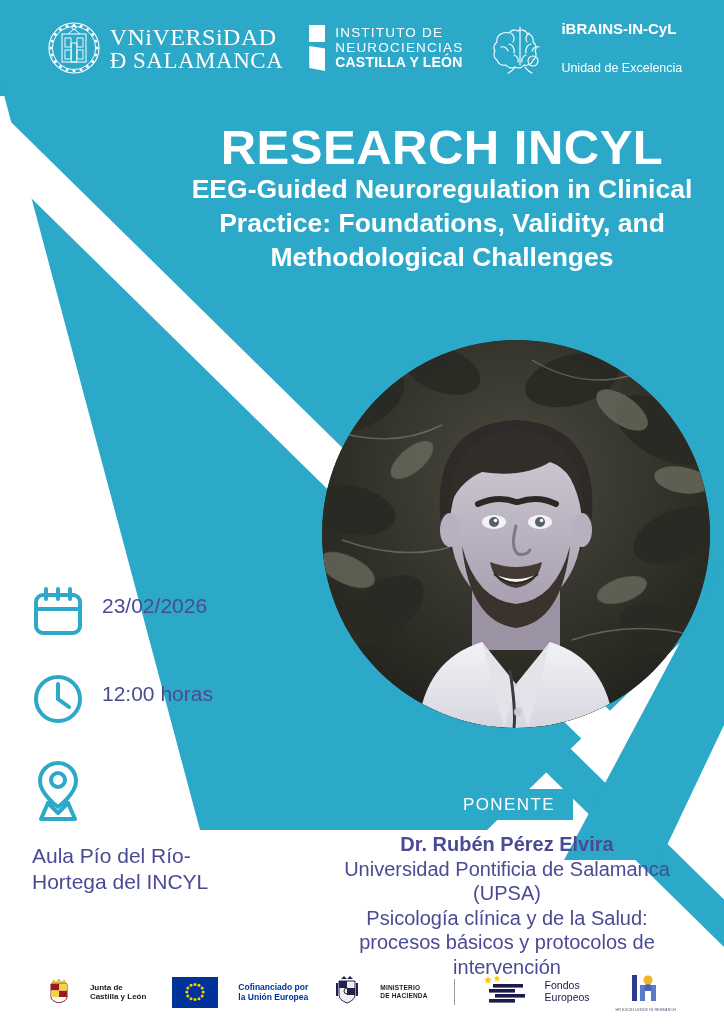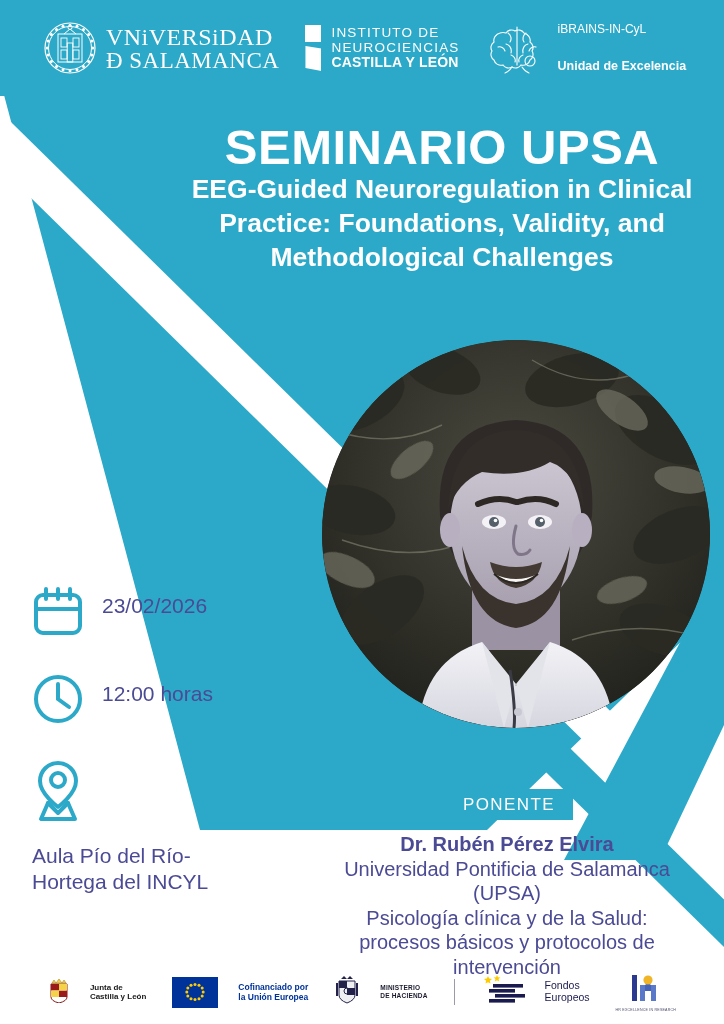--- a/index.html
+++ b/index.html
@@ -69,22 +69,22 @@
   .incyl-mark .bot {
     position:absolute; left:0; top:21px; width:16px; height:25px; background:#fff;
     clip-path: polygon(0 0, 100% 10%, 100% 100%, 0 88%);
   }
   .incyl-text { line-height: 1.12; }
   .incyl-text .l1, .incyl-text .l2 { font-size: 13.5px; letter-spacing: 1.2px; color:#fff; white-space:nowrap; }
   .incyl-text .l3 { font-size: 14px; font-weight: 700; letter-spacing: .2px; color:#fff; white-space:nowrap; }
 
   .brain-svg { width: 62px; height: 58px; }
   .ibrains-text { line-height: 1.2; text-align: left; }
-  .ibrains-text .l1 { font-size: 12px; font-weight: 400; color:#fff; white-space:nowrap; }
-  .ibrains-text .l2 { font-size: 12.5px; font-weight: 700; color:#fff; white-space:nowrap;margin-top:23px; }
+  .ibrains-text .l1 { font-size: 15px; font-weight: 700; color:#fff; white-space:nowrap; }
+  .ibrains-text .l2 { font-size: 12.5px; font-weight: 400; color:#fff; white-space:nowrap;margin-top:23px; }
 
   
   .title-block {
     position: absolute; left: 168px; top: 122px; width: 548px;
     text-align: center; z-index: 20;
   }
   .main-title {
     color: #ffffff; font-size: 49px; font-weight: 700; letter-spacing: .5px;
     line-height: 1.05;
   }
@@ -225,21 +225,21 @@
         </svg>
       </span>
       <span class="ibrains-text">
         <div class="l1">iBRAINS-IN-CyL</div>
         <div class="l2">Unidad de Excelencia</div>
       </span>
     </div>
   </div>
 
   <div class="title-block">
-    <div class="main-title">SEMINARIO UPSA</div>
+    <div class="main-title">RESEARCH INCYL</div>
     <div class="subtitle">EEG-Guided Neuroregulation in Clinical Practice: Foundations, Validity, and Methodological Challenges</div>
   </div>
 
   <div class="photo-wrap">
     <svg class="photo-svg" viewBox="0 0 388 388" aria-hidden="true">
       <defs>
         <clipPath id="circ">
             <circle cx="194" cy="194" r="194"></circle>
           </clipPath>
         <linearGradient id="skin" x1="0" y1="0" x2="0" y2="1">

